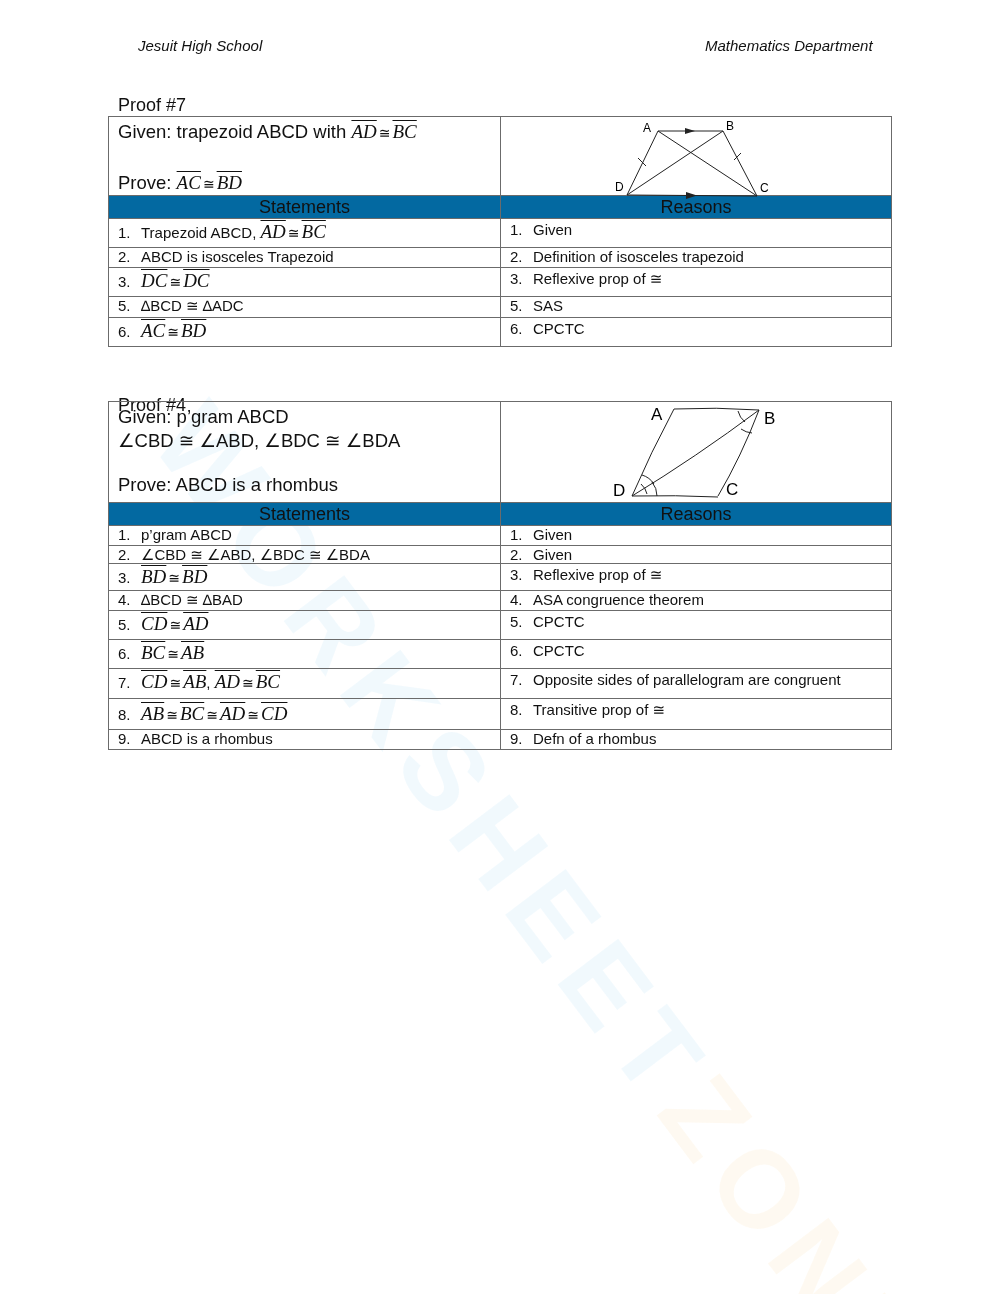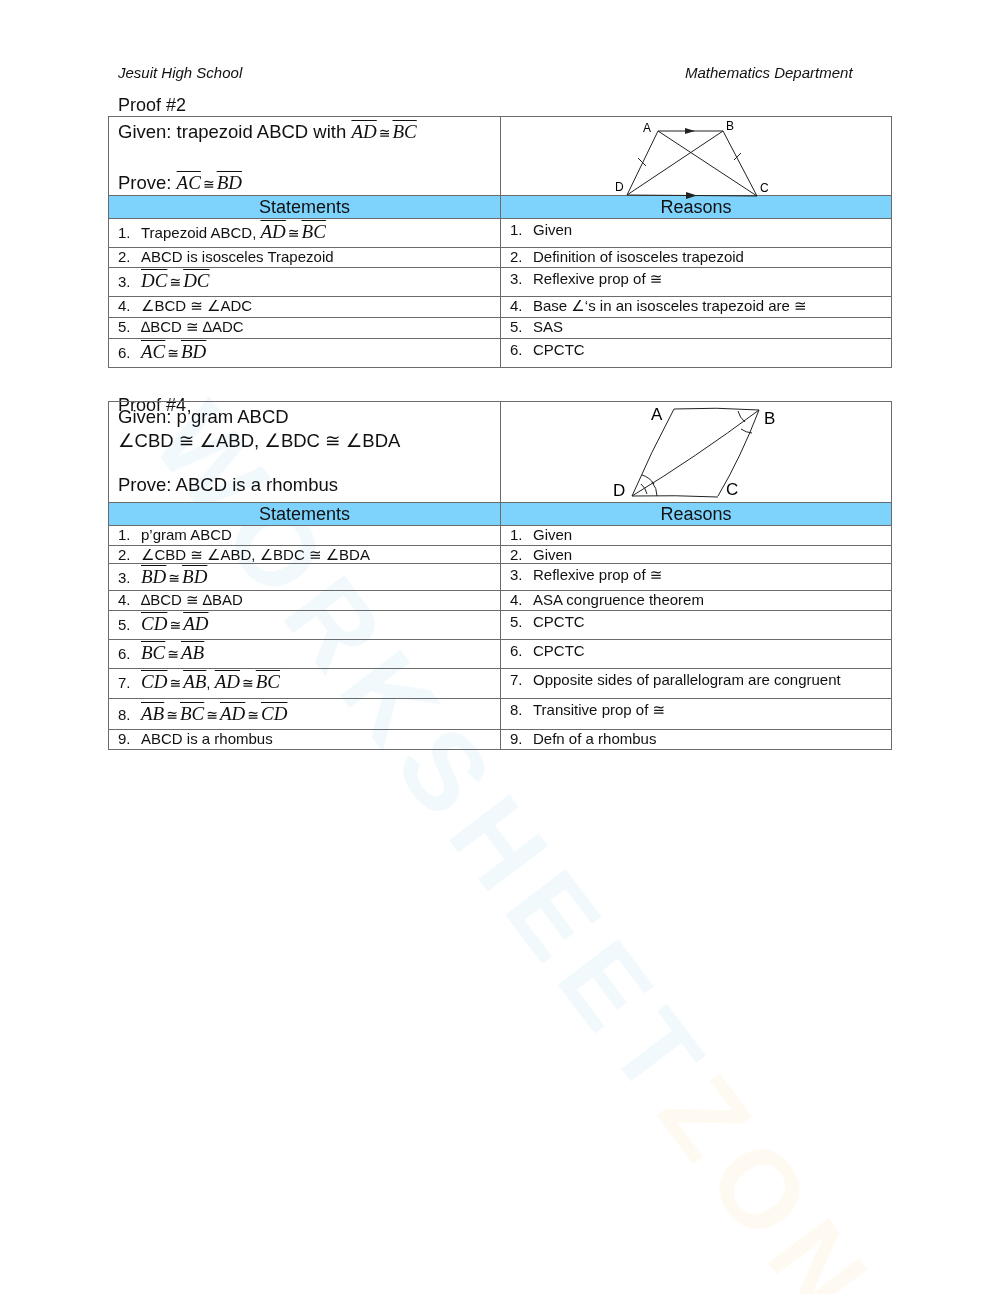--- a/index.html
+++ b/index.html
@@ -1,46 +1,46 @@
 <!DOCTYPE html>
 <html><head>
 <meta charset="utf-8">
 <style>
   html, body { margin: 0; padding: 0; background: #ffffff; }
   body { width: 1000px; height: 1294px; position: relative; overflow: hidden; font-family: "Liberation Sans", sans-serif; color: #111; }
-  .hdr { position: absolute; top: 64px; font-style: italic; font-size: 15px; }
+  .hdr { position: absolute; top: 37px; font-style: italic; font-size: 15px; margin-left: 20px; }
   .hdr-left { left: 118px; }
   .hdr-right { left: 685px; }
   .proof-title { position: absolute; left: 118px; font-size: 18px; }
   table.proof { position: absolute; left: 108px; width: 783px; border-collapse: collapse; table-layout: fixed; }
   table.proof td { border: 1.5px solid #6b6b6b; padding: 0 0 0 9px; vertical-align: top; font-size: 15px; line-height: 17px; }
   table.proof col.c1 { width: 392px; }
   table.proof col.c2 { width: 391px; }
   .given-cell { font-size: 18.5px !important; line-height: 22px !important; padding-top: 4px !important; }
   .given-cell div { min-height: 22px; }
   .diagram-cell { padding: 0 !important; position: relative; }
   .diagram-cell svg { position: absolute; left: 0; top: 0; }
-  tr.head td { background: #7dd3fc; text-align: center; font-size: 18px; line-height: 20px; padding: 1px 0 0 0; }
+  tr.head td { background: #0369a1; text-align: center; font-size: 18px; line-height: 20px; padding: 1px 0 0 0; }
   .num { display: inline-block; width: 23px; }
   .m { font-family: "Liberation Serif", serif; font-style: italic; font-size: 19px; text-decoration: overline; text-decoration-thickness: 1px; }
   .cong { font-size: 14px; padding: 0 2px; }
   .stmt-tall { padding-top: 4px !important; }
   .reason-tall { padding-top: 2px !important; }
   .watermark { position: absolute; left: 230px; top: 380px; transform: rotate(53deg); transform-origin: left top; font-size: 110px; font-weight: bold; letter-spacing: 14px; color: #2aa7e6; opacity: 0.06; white-space: nowrap; pointer-events: none; }
   .wm-zone { color: #f5a623; }
 </style>
 </head>
 <body>
 
 <div class="watermark"><span>WORKSHEET</span><span class="wm-zone">ZONE</span></div>
 
 <div class="hdr hdr-left">Jesuit High School</div>
 <div class="hdr hdr-right">Mathematics Department</div>
 
-<div class="proof-title" style="top:95px;">Proof #2</div>
+<div class="proof-title" style="top:95px;">Proof #7</div>
 <table class="proof" style="top:116px;">
   <colgroup>
       <col class="c1">
       <col class="c2">
     </colgroup>
   <tbody>
       <tr style="height:66px;">
     <td class="given-cell">
       <div><span>Given: trapezoid ABCD with </span><span class="m">AD</span><span class="cong">≅</span><span class="m">BC</span></div>
       <div style="height:28px;"></div>
@@ -75,24 +75,20 @@
     <td class="stmt-tall"><span class="num">1.</span><span>Trapezoid ABCD, </span><span class="m">AD</span><span class="cong">≅</span><span class="m">BC</span></td>
     <td class="reason-tall"><span class="num">1.</span><span>Given</span></td>
   </tr>
   <tr style="height:20px;">
     <td><span class="num">2.</span><span>ABCD is isosceles Trapezoid</span></td>
     <td><span class="num">2.</span><span>Definition of isosceles trapezoid</span></td>
   </tr>
   <tr style="height:29px;padding-left:8px;">
     <td class="stmt-tall"><span class="num">3.</span><span class="m">DC</span><span class="cong">≅</span><span class="m">DC</span></td>
     <td class="reason-tall"><span class="num">3.</span><span>Reflexive prop of ≅</span></td>
-  </tr>
-  <tr style="height:21px;">
-    <td><span class="num">4.</span><span>∠BCD ≅  ∠ADC</span></td>
-    <td><span class="num">4.</span><span>Base ∠‘s in an isosceles trapezoid are ≅</span></td>
   </tr>
   <tr style="height:21px;">
     <td><span class="num">5.</span><span>∆BCD ≅ ∆ADC</span></td>
     <td><span class="num">5.</span><span>SAS</span></td>
   </tr>
   <tr style="height:29px;">
     <td class="stmt-tall"><span class="num">6.</span><span class="m">AC</span><span class="cong">≅</span><span class="m">BD</span></td>
     <td class="reason-tall"><span class="num">6.</span><span>CPCTC</span></td>
   </tr>
 </tbody>

